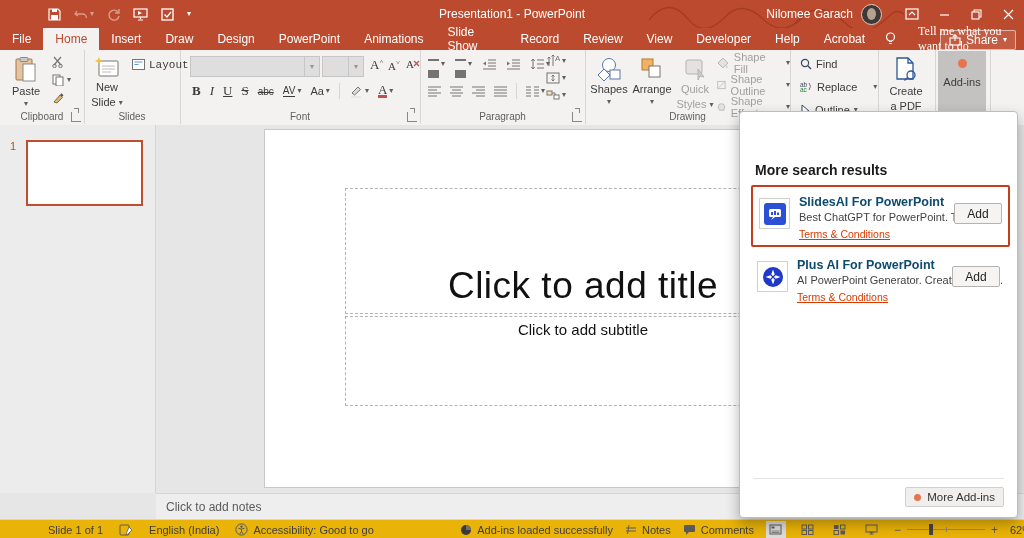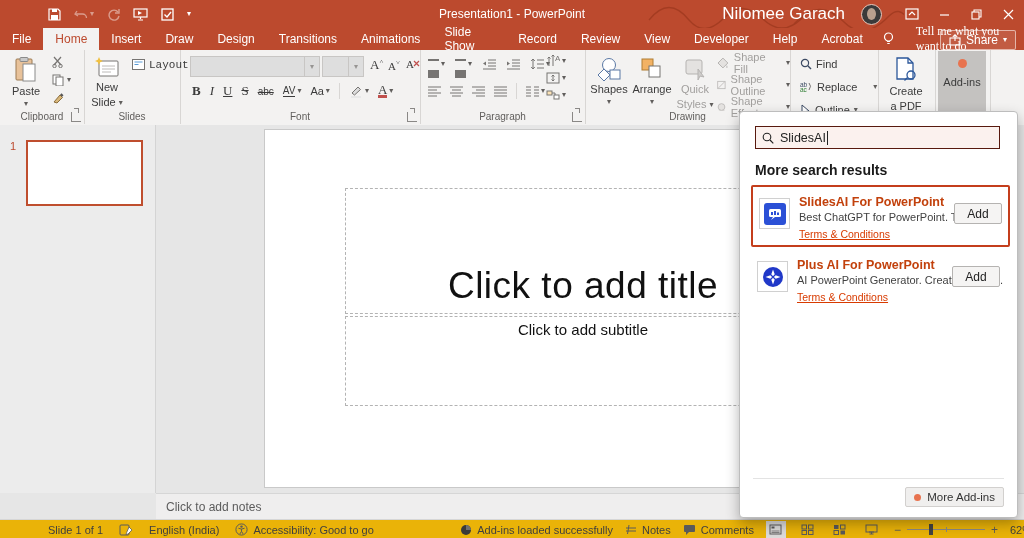--- a/index.html
+++ b/index.html
@@ -9,21 +9,21 @@
   .abs{position:absolute;}
   .flex{display:flex;align-items:center;}
 
   
   .titlebar{left:0;top:0;width:1024px;height:28px;background:#bc4a2e;color:#fff;}
   .qat{left:48px;top:0;height:28px;gap:13px;color:#fff;}
   .qat .faded{opacity:.45;}
   .win-title{top:0;left:0;width:1024px;height:28px;display:flex;align-items:center;justify-content:center;
              font-size:12px;color:#fff;pointer-events:none;}
   .tb-right{right:0;top:0;height:28px;}
-  .user{font-size:17px;margin-right:16px;text-align:center;}
+  .user{font-size:12px;margin-right:8px;text-align:center;}
   .avatar{width:19px;height:19px;border-radius:50%;background:#3a3a3a;position:relative;overflow:hidden;margin-right:14px;border:1px solid #e8c9bd;}
   .avatar::after{content:"";position:absolute;left:5px;top:3px;width:9px;height:12px;border-radius:50%;background:#b9a08e;}
   .winbtn{width:32px;height:28px;display:flex;align-items:center;justify-content:center;font-size:13px;color:#fff;}
   .flourish{right:120px;top:0;opacity:.5;pointer-events:none;}
 
   
   .tabrow{left:0;top:28px;width:1024px;height:22px;background:#bc4a2e;color:#fff;font-size:12px;}
   .tab{padding:0 12px;height:22px;display:flex;align-items:center;cursor:default;}
   .tab.sel{background:#f3f2f1;color:#bc4a2e;}
   .tellme{gap:22px;margin-left:8px;font-family:Liberation Serif, serif;}
@@ -69,21 +69,21 @@
          box-shadow:0 6px 14px rgba(0,0,0,.3);z-index:50;}
   .searchbox{position:absolute;left:15px;top:14px;width:231px;height:21px;background:#fbf1ee;border:1.5px solid #58190e;
              display:flex;align-items:center;padding:0 6px;gap:6px;}
   .searchbox .val{font-size:12.5px;color:#222;border-right:1px solid #222;padding-right:1px;}
   .results-h{position:absolute;left:15px;top:50px;font-size:14px;font-weight:700;color:#1b1b1b;}
   .card{position:absolute;left:11px;width:255px;height:58px;}
   .card.hl{border:2px solid #c43e1c;border-radius:2px;}
   .card .inner{position:absolute;inset:0;display:flex;padding:8px 6px 0 6px;gap:9px;}
   .applogo{width:29px;height:29px;border:1px solid #d0d0d0;display:flex;align-items:center;justify-content:center;flex:none;margin-top:3px;}
   .card .meta{flex:1;min-width:0;}
-  .card .name{font-size:12.5px;font-weight:700;color:#c2410c;line-height:15px;}
+  .card .name{font-size:12.5px;font-weight:700;color:#0c4a6e;line-height:15px;}
   .card .desc{font-size:11px;color:#424242;line-height:14px;white-space:nowrap;}
   .card .terms{font-size:10.5px;color:#d83b01;text-decoration:underline;line-height:15px;display:inline-block;}
   .addbtn{flex:none;align-self:flex-start;margin-top:8px;width:48px;height:21px;background:#f5f4f3;border:1px solid #b5b3b1;
           border-radius:2px;font-size:12px;color:#222;display:flex;align-items:center;justify-content:center;}
   .panel-divider{position:absolute;left:13px;right:13px;bottom:38px;height:1px;background:#e3e3e3;}
   .more-btn{position:absolute;right:13px;bottom:10px;height:20px;padding:0 8px;display:flex;align-items:center;gap:6px;
             background:#f0efee;border:1px solid #d2d0ce;border-radius:2px;font-size:11.5px;color:#333;}
   .more-btn .dot{width:7px;height:7px;}
 
   
@@ -176,21 +176,21 @@
       </span>
     </div>
   </div>
 
   <div class="abs flex tabrow">
     <div class="tab">File</div>
     <div class="tab sel">Home</div>
     <div class="tab">Insert</div>
     <div class="tab">Draw</div>
     <div class="tab">Design</div>
-    <div class="tab">Transitions</div>
+    <div class="tab">PowerPoint</div>
     <div class="tab">Animations</div>
     <div class="tab">Slide Show</div>
     <div class="tab">Record</div>
     <div class="tab">Review</div>
     <div class="tab">View</div>
     <div class="tab">Developer</div>
     <div class="tab">Help</div>
     <div class="tab">Acrobat</div>
     <div class="flex tellme">
       <span>
@@ -557,29 +557,20 @@
     <div class="ph title-ph">
       <span>Click to add title</span>
     </div>
   </div>
 
   <div class="abs notesbar">
     <span>Click to add notes</span>
   </div>
 
   <div class="abs panel">
-    <div class="searchbox">
-      <span>
-        <svg width="12" height="12" viewBox="0 0 12 12">
-            <circle cx="5" cy="5" r="3.8" fill="none" stroke="#222" stroke-width="1.1"></circle>
-            <path d="M8 8 L11.3 11.3" stroke="#222" stroke-width="1.2"></path>
-          </svg>
-      </span>
-      <span class="val">SlidesAI</span>
-    </div>
     <div class="results-h">More search results</div>
 
     <div class="card hl" style="top:73px;">
       <div class="inner">
         <span class="applogo">
           <svg width="22" height="22" viewBox="0 0 22 22">
               <rect x="0" y="0" width="22" height="22" rx="3" fill="#2b50d6"></rect>
               <rect x="5" y="6" width="12" height="8" rx="1.5" fill="#fff"></rect>
               <rect x="7" y="9" width="2" height="3" fill="#2b50d6"></rect>
               <rect x="10" y="8" width="2" height="4" fill="#2b50d6"></rect>

